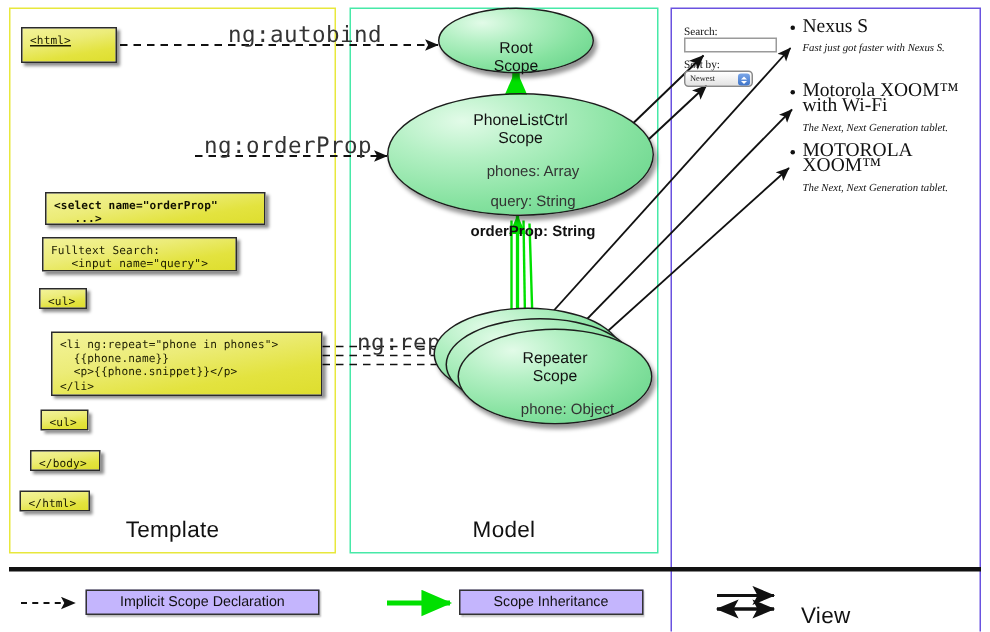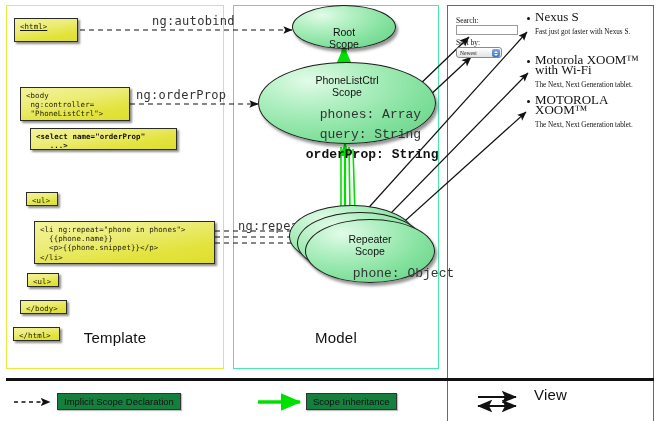--- a/index.html
+++ b/index.html
@@ -10,21 +10,21 @@
   }
   #stage{position:absolute;left:0;top:0;width:660px;height:421px;}
 
   
   .panel{position:absolute;background:#fff;box-sizing:border-box;}
   #panel-template{left:6px;top:5px;width:218px;height:364px;border:1.5px solid #e8e83c;}
   #panel-model{left:233px;top:5px;width:206px;height:364px;border:1.5px solid #47e9a8;}
   #panel-view{left:447px;top:5px;width:207px;height:421px;border:1.5px solid #6a52e0;}
 
   .panel-label{
-    position:absolute;bottom:22px;left:0;width:100%;text-align:center;
+    position:absolute;bottom:6px;left:0;width:100%;text-align:center;
     font-size:15px;font-weight:400;color:#111;letter-spacing:.2px;
   }
 
   
   .codebox{
     position:absolute;box-sizing:border-box;
     border:1.4px solid #2b2b2b;
     background:linear-gradient(170deg,#f3f39a 0%,#ecec78 38%,#e3e33f 72%,#dede2e 100%);
     box-shadow:2px 2px 2px rgba(0,0,0,.45);
     font-family:"DejaVu Sans Mono","Liberation Mono",monospace;
@@ -42,22 +42,22 @@
     border:1.5px solid #1d1d1d;
     background:radial-gradient(ellipse at 28% 22%, #e2fbe8 0%, #b4f0c4 28%, #86e2a0 62%, #5fcf84 100%);
     box-shadow:2px 3px 3px rgba(0,0,0,.42);
     text-align:center;
   }
   .ellipse .title{
     font-family:"Liberation Sans",sans-serif;
     font-size:10.5px;line-height:12px;color:#111;
   }
   .ellipse .props{
-    font-family:Liberation Mono, monospace;
-    font-size:13px;line-height:10px;color:#333;margin-top:2px;white-space:pre;
+    font-family:Liberation Sans, sans-serif;
+    font-size:10px;line-height:10px;color:#333;margin-top:2px;white-space:pre;
   }
   .ellipse .props b{color:#111;font-weight:bold;}
 
   
   .vlabel{position:absolute;font-family:"Liberation Serif",serif;font-size:7.5px;color:#111;}
   .vinput{
     position:absolute;box-sizing:border-box;border:1px solid #9a9a9a;background:#fff;
   }
   .vselect{
     position:absolute;box-sizing:border-box;
@@ -74,35 +74,35 @@
     content:"";position:absolute;left:2px;top:1.5px;border-left:2px solid transparent;
     border-right:2px solid transparent;border-bottom:2.2px solid #fff;
   }
   .vselect .arrowbox:after{
     content:"";position:absolute;left:2px;bottom:1.5px;border-left:2px solid transparent;
     border-right:2px solid transparent;border-top:2.2px solid #fff;
   }
 
   .phone-item{position:absolute;font-family:"Liberation Serif",serif;color:#111;}
   .phone-name{font-size:13px;line-height:10px;}
-  .phone-snip{font-size:7.2px;line-height:10px;margin-top:5px;}
+  .phone-snip{font-size:7.2px;line-height:10px;margin-top:5px;font-style:italic;}
   .bullet{position:absolute;width:3px;height:3px;border-radius:50%;background:#111;}
 
   
   .arrlabel{
     position:absolute;font-family:"DejaVu Sans Mono","Liberation Mono",monospace;
-    font-size:12px;color:#333;letter-spacing:.3px;
+    font-size:15px;color:#333;letter-spacing:.3px;
   }
 
   
   #legend-rule{position:absolute;left:6px;top:378px;width:648px;height:2.5px;background:#111;}
   .legbox{
-    position:absolute;box-sizing:border-box;border:1.3px solid #333;background:#15803d;
+    position:absolute;box-sizing:border-box;border:1.3px solid #333;background:#c4b5fd;
     font-family:"Liberation Sans",sans-serif;font-size:9.5px;color:#111;
-    padding:2px 6px;box-shadow:1px 1px 1px rgba(0,0,0,.25);
+    padding:2px 22px;box-shadow:1px 1px 1px rgba(0,0,0,.25);
   }
 
   svg.overlay{position:absolute;left:0;top:0;width:660px;height:421px;pointer-events:none;}
 </style>
 </head>
 <body>
 
 <div id="stage">
 
   <div class="panel" id="panel-template">
@@ -179,27 +179,26 @@
     </g>
     <g>
       <line x1="478" y1="397" x2="516" y2="397" stroke="#111" stroke-width="2" marker-end="url(#ah-black)"></line>
       <line x1="516" y1="406" x2="478" y2="406" stroke="#111" stroke-width="2" marker-end="url(#ah-black)"></line>
       <line x1="478" y1="406" x2="516" y2="406" stroke="#111" stroke-width="2" marker-end="url(#ah-black)"></line>
     </g>
   </svg>
 
   <div class="codebox" style="left:14px;top:18px;width:64px;height:24px;text-decoration:underline;">&lt;html&gt;</div>
 
-  <div class="codebox" style="left:20px;top:87px;width:110px;height:34px;">&lt;body
- ng:controller=
- "PhoneListCtrl"&gt;</div>
 
   <div class="codebox bold" style="left:30px;top:128px;width:147px;height:22px;">&lt;select name="orderProp"
    ...&gt;</div>
 
+  <div class="codebox" style="left:28px;top:158px;width:130px;height:23px;">Fulltext Search:
+   &lt;input name="query"&gt;</div>
 
   <div class="codebox" style="left:26px;top:192px;width:32px;height:14px;">&lt;ul&gt;</div>
 
   <div class="codebox" style="left:34px;top:221px;width:181px;height:43px;">&lt;li ng:repeat="phone in phones"&gt;
   {{phone.name}}
   &lt;p&gt;{{phone.snippet}}&lt;/p&gt;
 &lt;/li&gt;</div>
 
   <div class="codebox" style="left:27px;top:273px;width:32px;height:14px;">&lt;ul&gt;</div>
 

